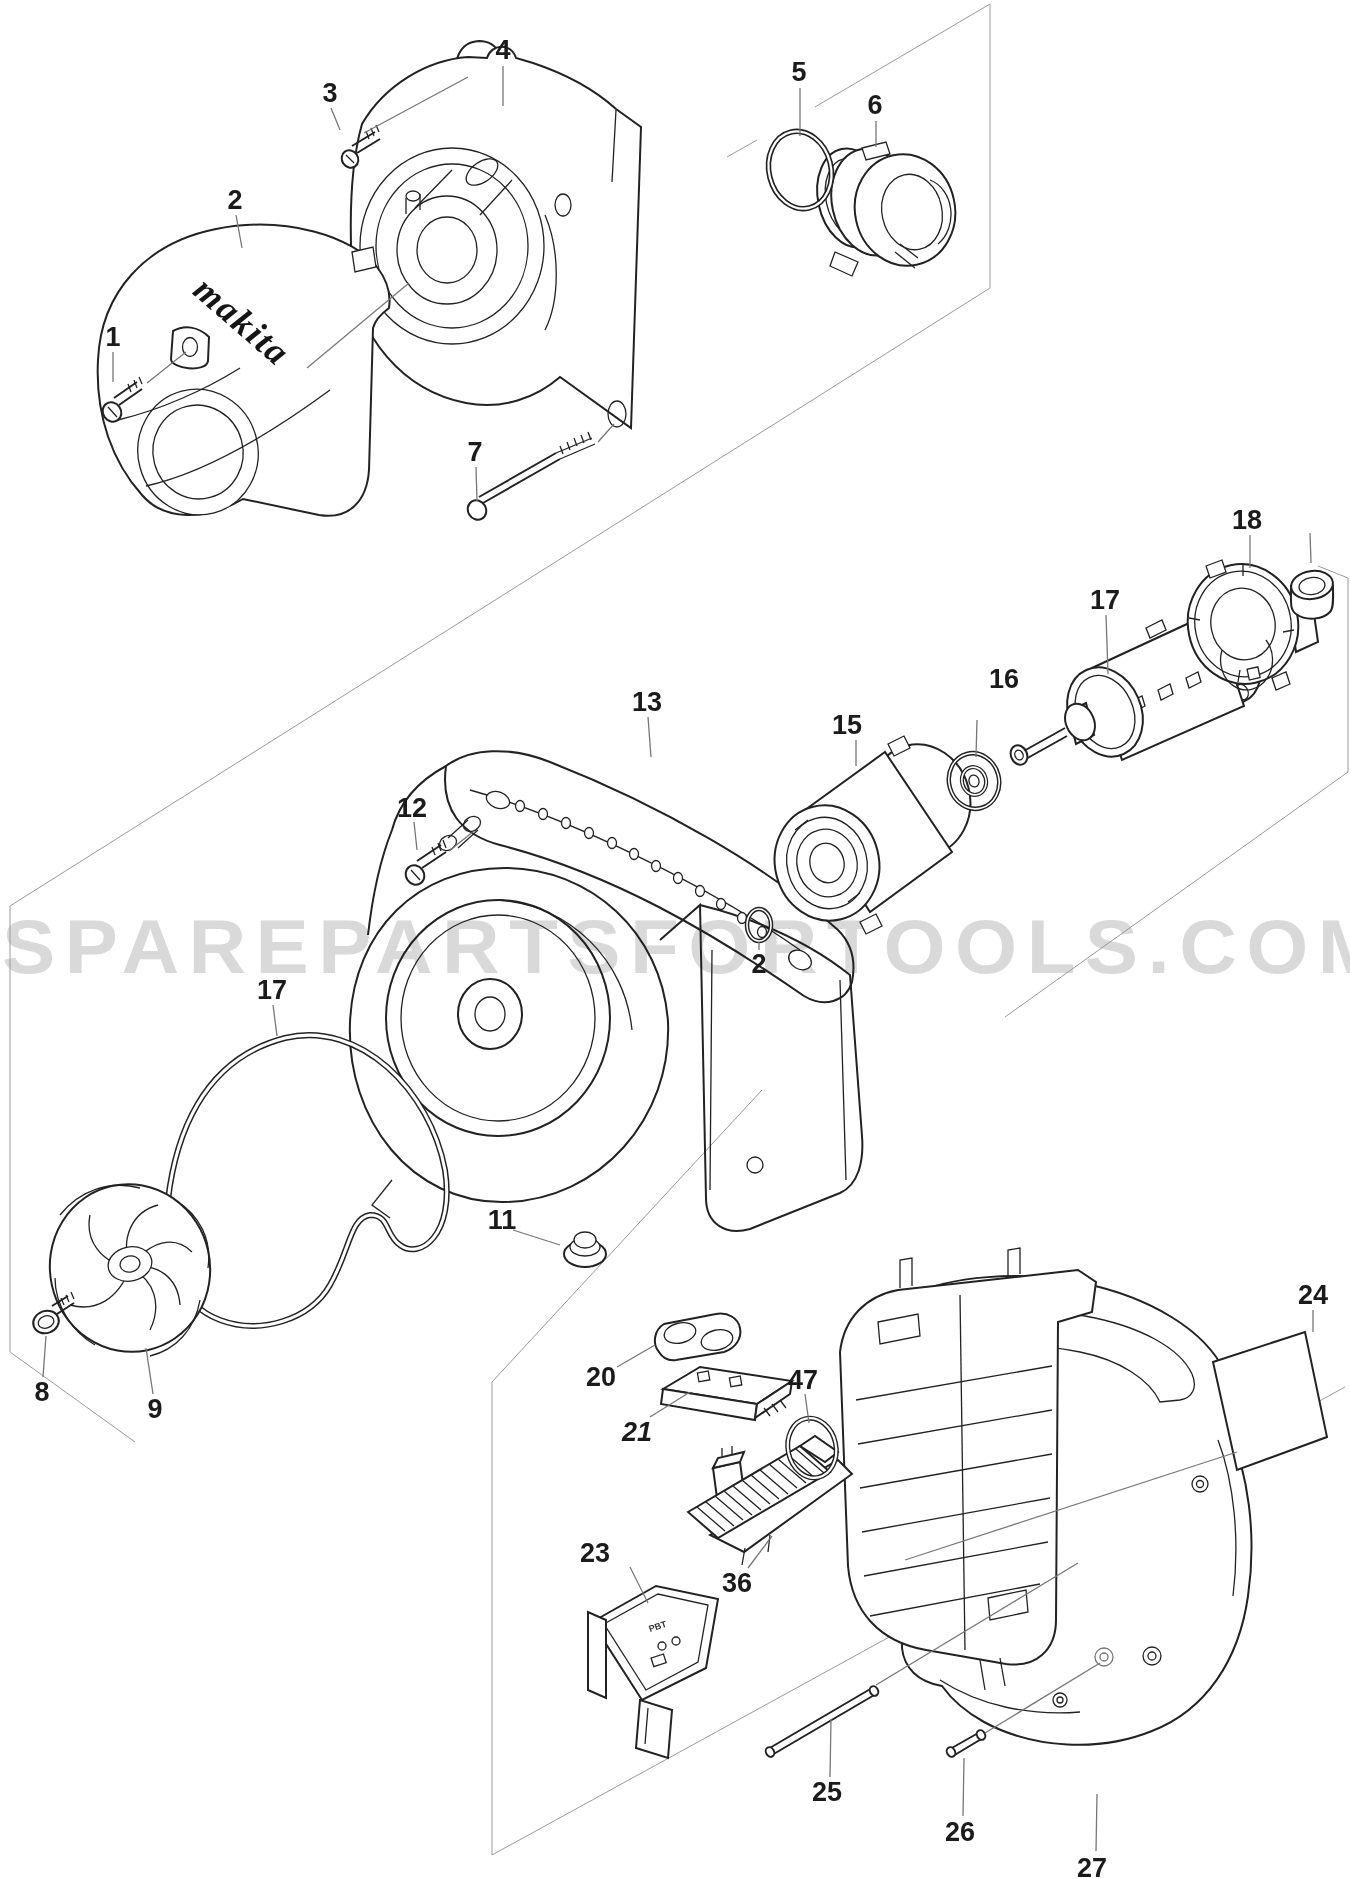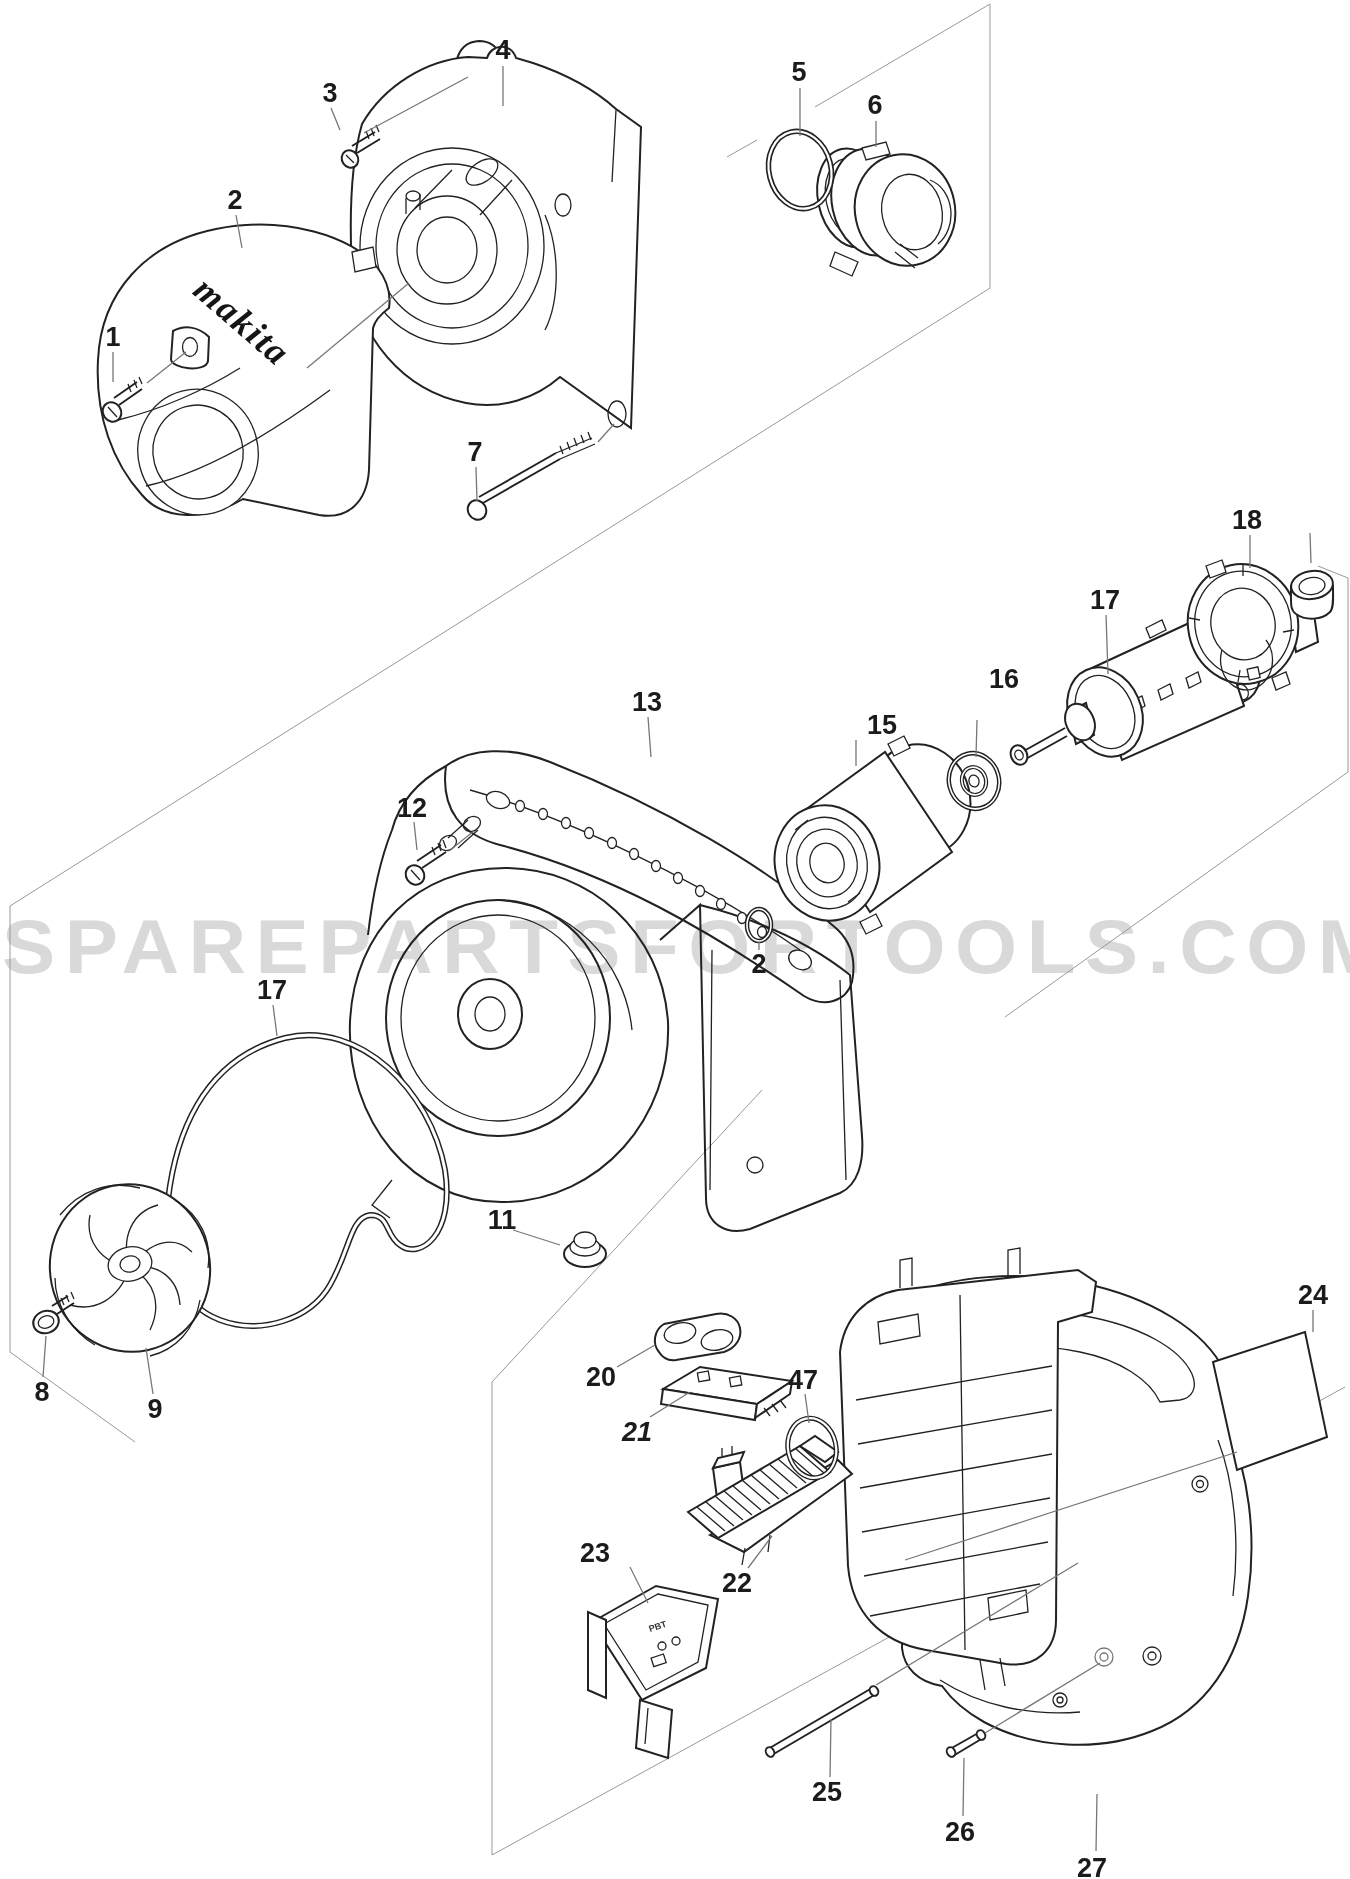--- a/index.html
+++ b/index.html
@@ -388,28 +388,28 @@
       <div class="part-label" style="left: 799px; top: 72px;">5</div>
       <div class="part-label" style="left: 875px; top: 105px;">6</div>
       <div class="part-label" style="left: 475px; top: 452px;">7</div>
       <div class="part-label" style="left: 42px; top: 1392px;">8</div>
       <div class="part-label" style="left: 155px; top: 1409px;">9</div>
       <div class="part-label" style="left: 272px; top: 990px;">17</div>
       <div class="part-label" style="left: 502px; top: 1220px;">11</div>
       <div class="part-label" style="left: 412px; top: 808px;">12</div>
       <div class="part-label" style="left: 647px; top: 702px;">13</div>
       <div class="part-label" style="left: 759px; top: 964px;">2</div>
-      <div class="part-label" style="left: 882px; top: 725px;">15</div>
+      <div class="part-label" style="left: 847px; top: 725px;">15</div>
       <div class="part-label" style="left: 978px; top: 679px; margin-left: 26px;">16</div>
       <div class="part-label" style="left: 1105px; top: 600px;">17</div>
       <div class="part-label" style="left: 1247px; top: 520px;">18</div>
       <div class="part-label" style="left: 1371px; top: 518px;">19</div>
       <div class="part-label" style="left: 601px; top: 1377px;">20</div>
       <div class="part-label" style="left: 637px; top: 1432px; font-style: italic;">21</div>
-      <div class="part-label" style="left: 737px; top: 1583px;">22</div>
+      <div class="part-label" style="left: 737px; top: 1583px;">36</div>
       <div class="part-label" style="left: 595px; top: 1553px;">23</div>
       <div class="part-label" style="left: 1313px; top: 1295px;">24</div>
       <div class="part-label" style="left: 827px; top: 1792px;">25</div>
       <div class="part-label" style="left: 960px; top: 1832px;">26</div>
       <div class="part-label" style="left: 1092px; top: 1868px;">27</div>
       <div class="part-label" style="left: 803px; top: 1380px;">47</div>
     </div>
 </div>
 
 </body></html>

